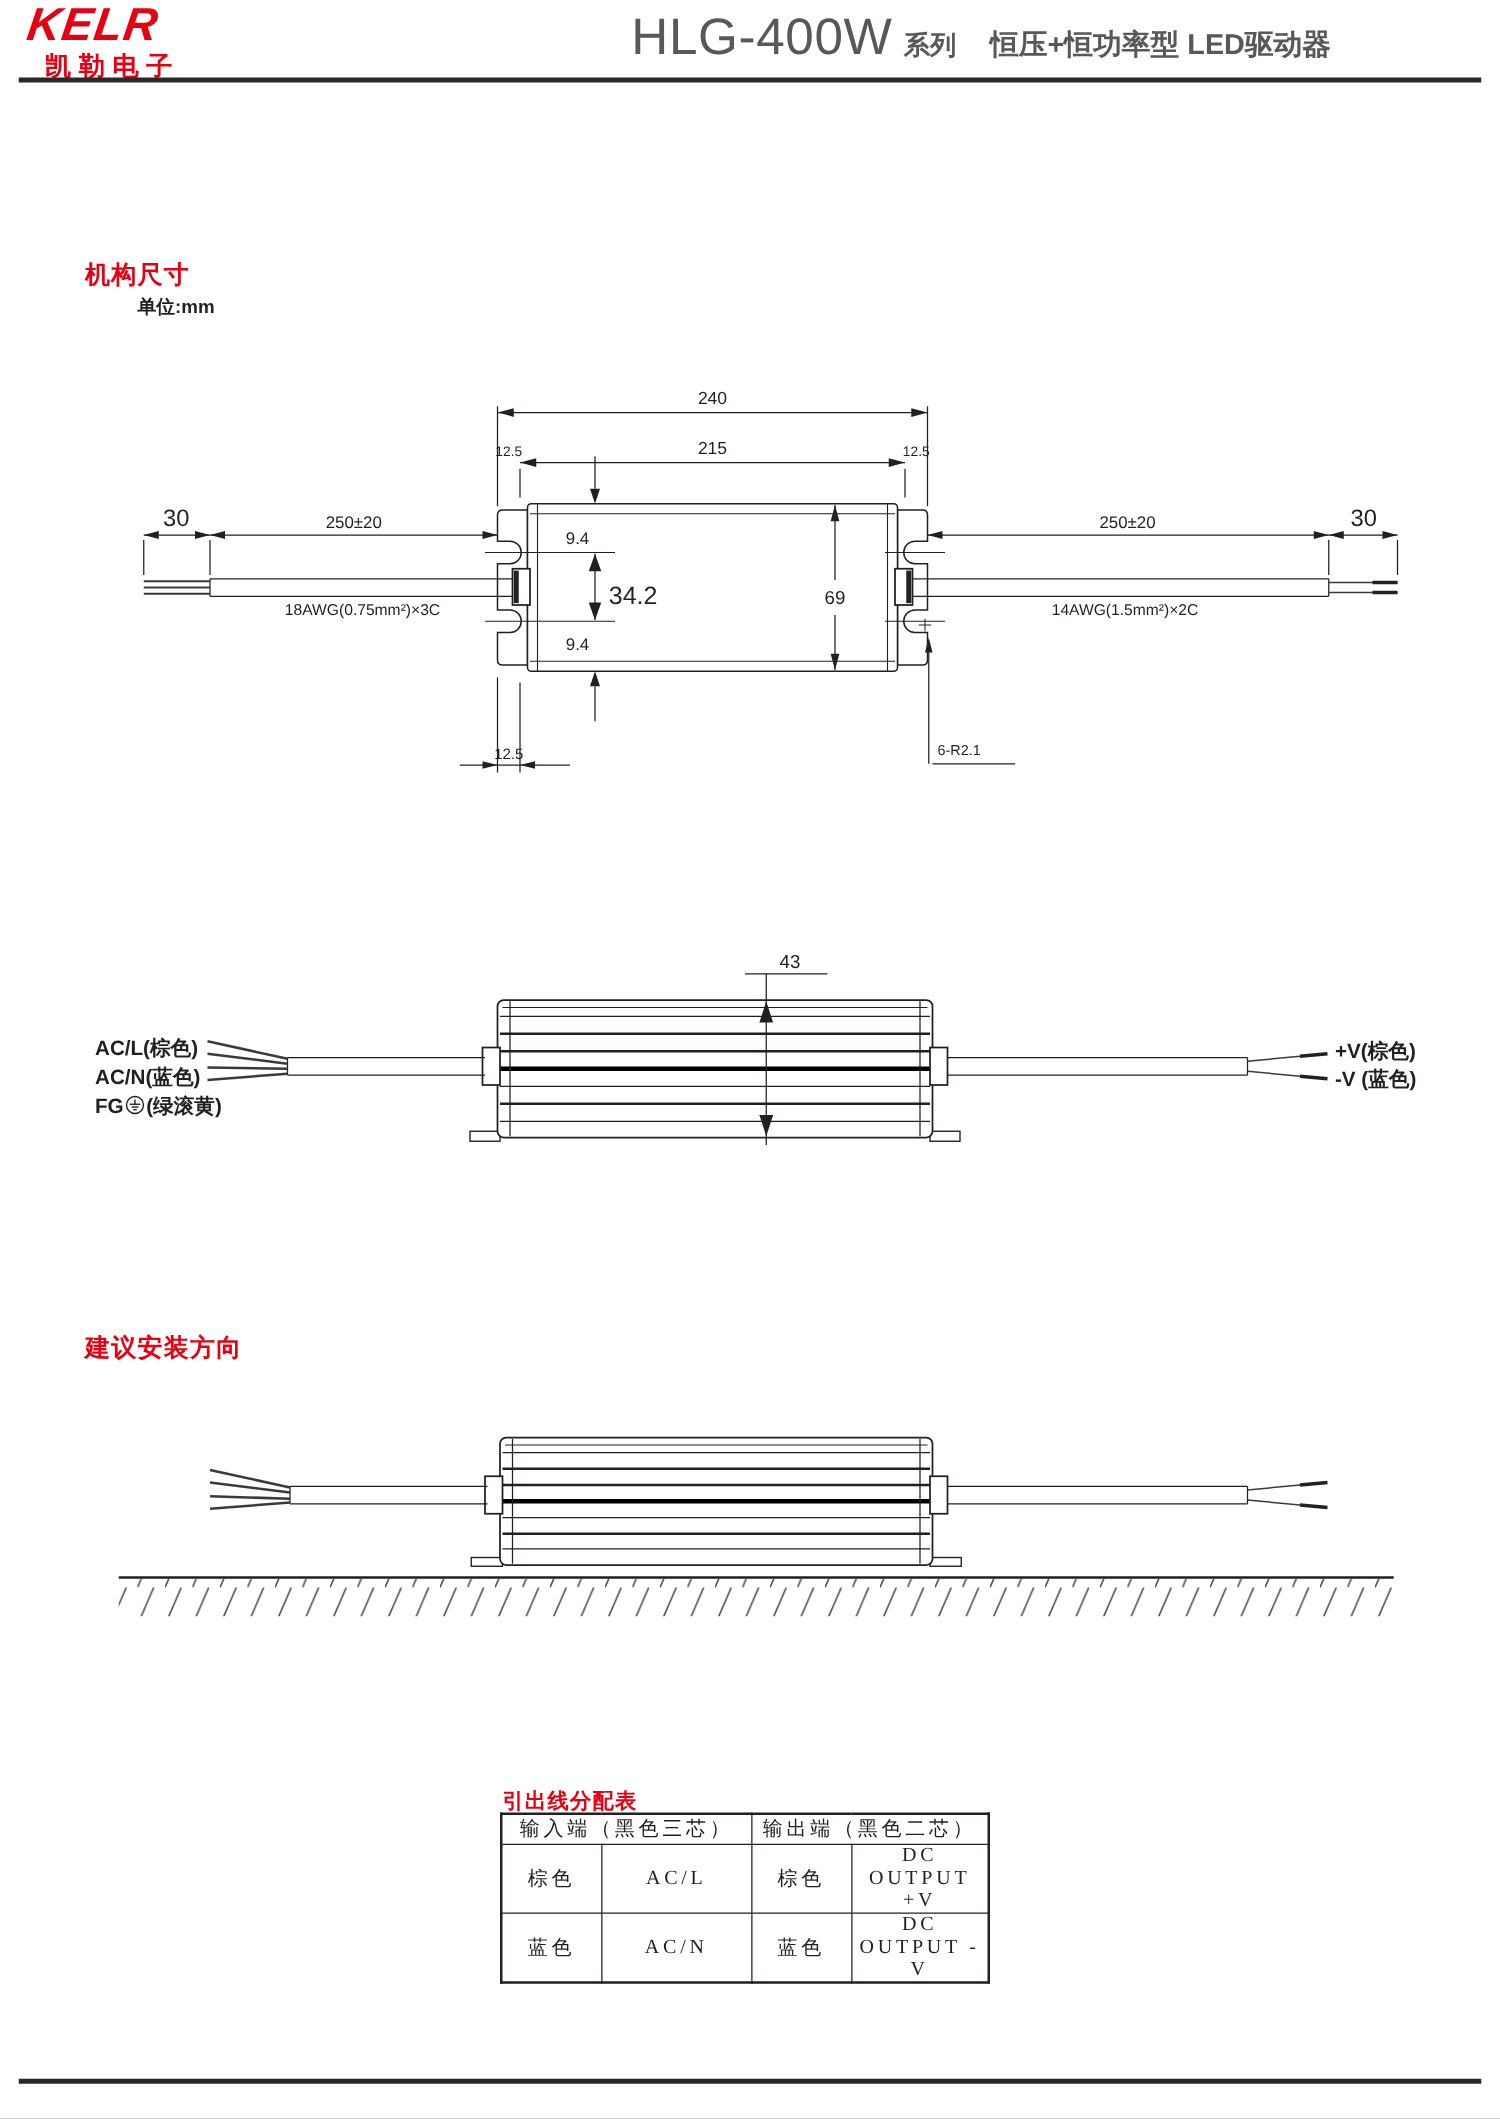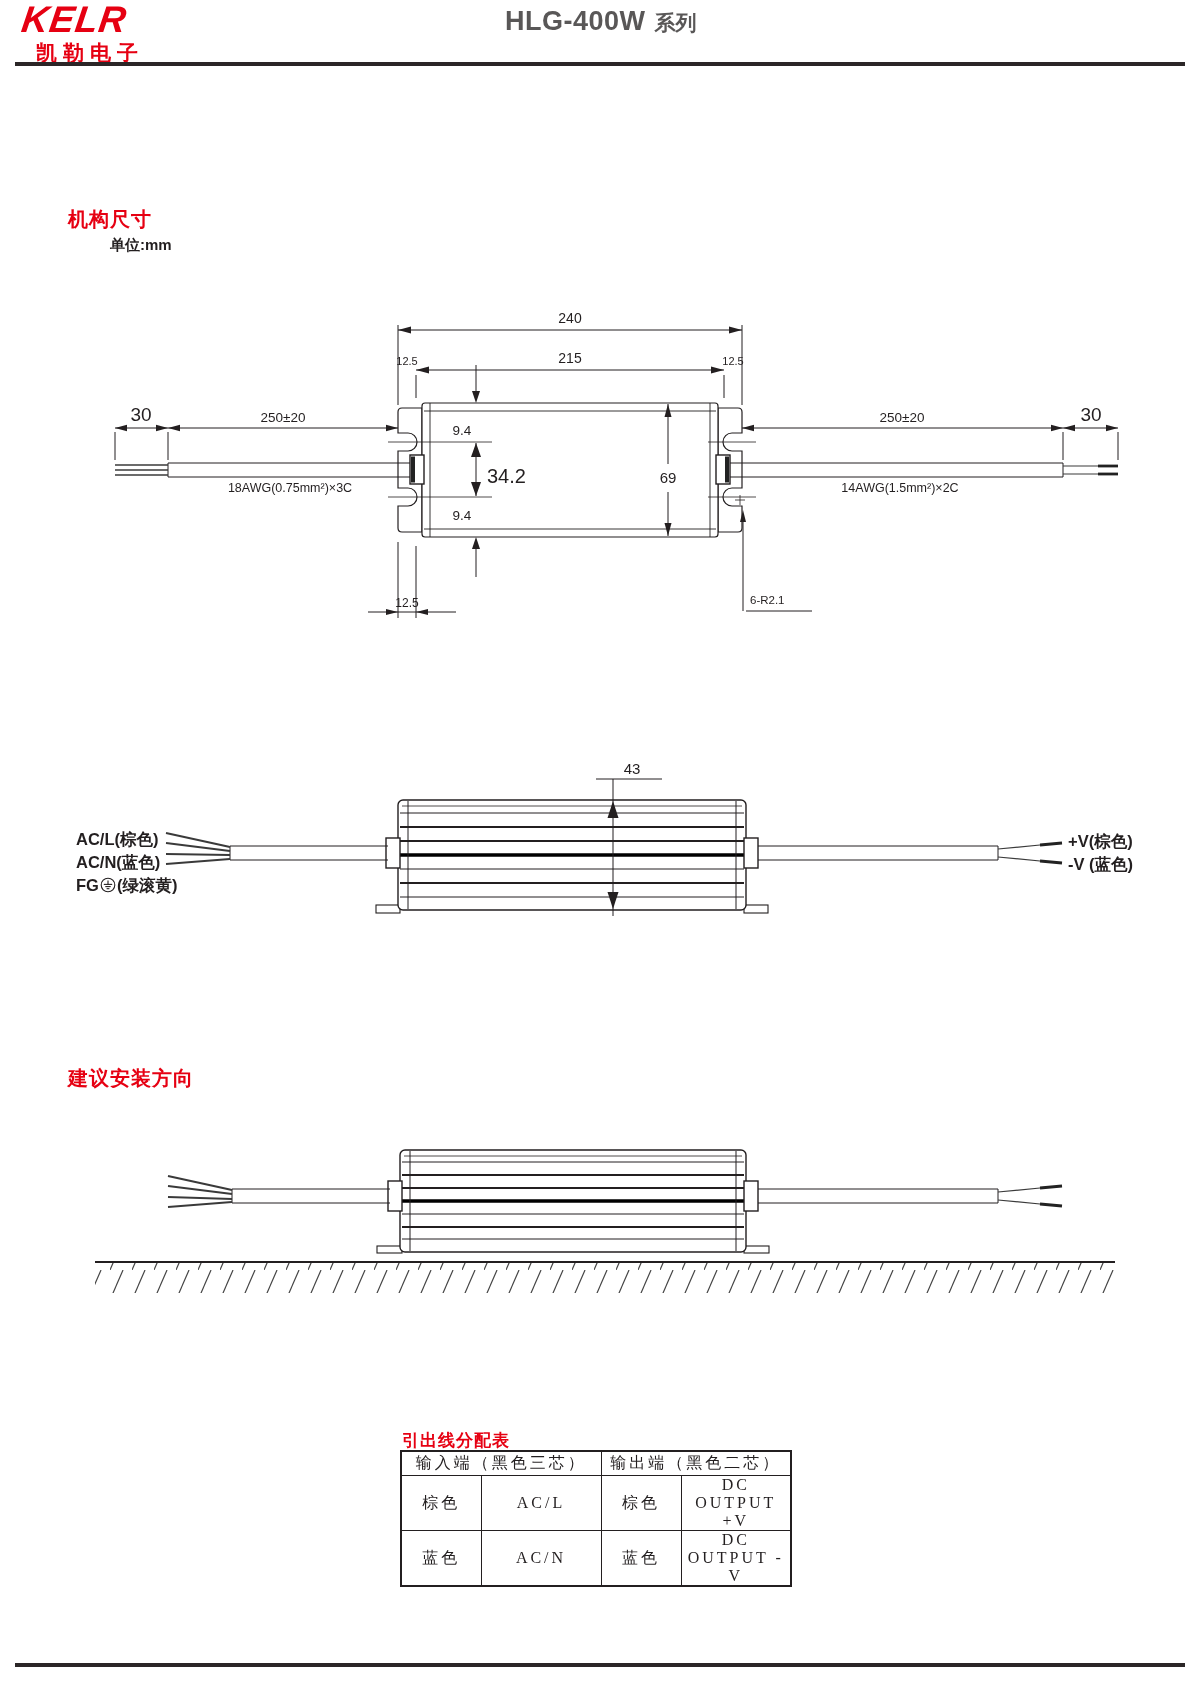--- a/index.html
+++ b/index.html
@@ -6,21 +6,21 @@
   .page{position:relative;width:1200px;height:1695px;background:#fff;margin:0 auto;
         font-family:"Liberation Sans",sans-serif;color:#231f20;overflow:hidden;}
   .abs{position:absolute;}
   .rule{position:absolute;left:15px;width:1170px;height:4px;background:#2b2627;}
   
   .logo{position:absolute;left:22px;top:2px;}
   .logo-kelr{font-style:italic;font-weight:800;font-size:37px;line-height:36px;
              color:#e60012;letter-spacing:1px;transform:skewX(-8deg);}
   .logo-cn{font-weight:700;font-size:21px;color:#e60012;letter-spacing:6px;margin:1px 0 0 14px;}
   .title-row{position:absolute;left:505px;top:6px;display:flex;align-items:baseline;color:#595757;white-space:nowrap;}
-  .t-model{font-size:27px;font-weight:700;letter-spacing:0.5px;}
+  .t-model{font-size:41px;font-weight:400;letter-spacing:0.5px;}
   .t-series{font-size:21px;font-weight:600;margin-left:9px;}
   .t-sub{font-size:23px;font-weight:600;margin-left:27px;}
   
   .sec-red{position:absolute;font-size:20px;font-weight:700;color:#e60012;letter-spacing:1px;}
   .unit{position:absolute;font-size:15px;font-weight:700;color:#231f20;}
   svg text{font-family:"Liberation Sans",sans-serif;fill:#231f20;}
   
   .wlab{position:absolute;font-size:16.5px;color:#231f20;white-space:nowrap;font-weight:bold;}
   .wlab div{height:23px;line-height:23px;}
   .gicon{display:inline-block;vertical-align:-2px;margin:0 1px;}
@@ -39,20 +39,21 @@
 
 <div class="page">
 
   <div class="logo">
     <div class="logo-kelr">KELR</div>
     <div class="logo-cn">凯勒电子</div>
   </div>
   <div class="title-row">
     <span class="t-model">HLG-400W</span>
     <span class="t-series">系列</span>
+    <span class="t-sub">恒压+恒功率型 LED驱动器</span>
   </div>
   <div class="rule" style="top:62px;"></div>
 
   <div class="sec-red" style="left:68px;top:206px;">机构尺寸</div>
   <div class="unit" style="left:70px;top:236px;margin-left:40px;">单位:mm</div>
 
   <svg class="abs" style="left:0;top:280px;" width="1200" height="345" viewBox="0 0 1200 345">
 
     <g fill="#ffffff" stroke="#231f20" stroke-width="1.2">
       <path d="M422,128 H402 Q398,128 398,132 V153 H408 A9,9 0 0 1 408,171 H398 V208 H408 A9,9 0 0 1 408,226 H398 V248 Q398,252 402,252 H422 Z"></path>

